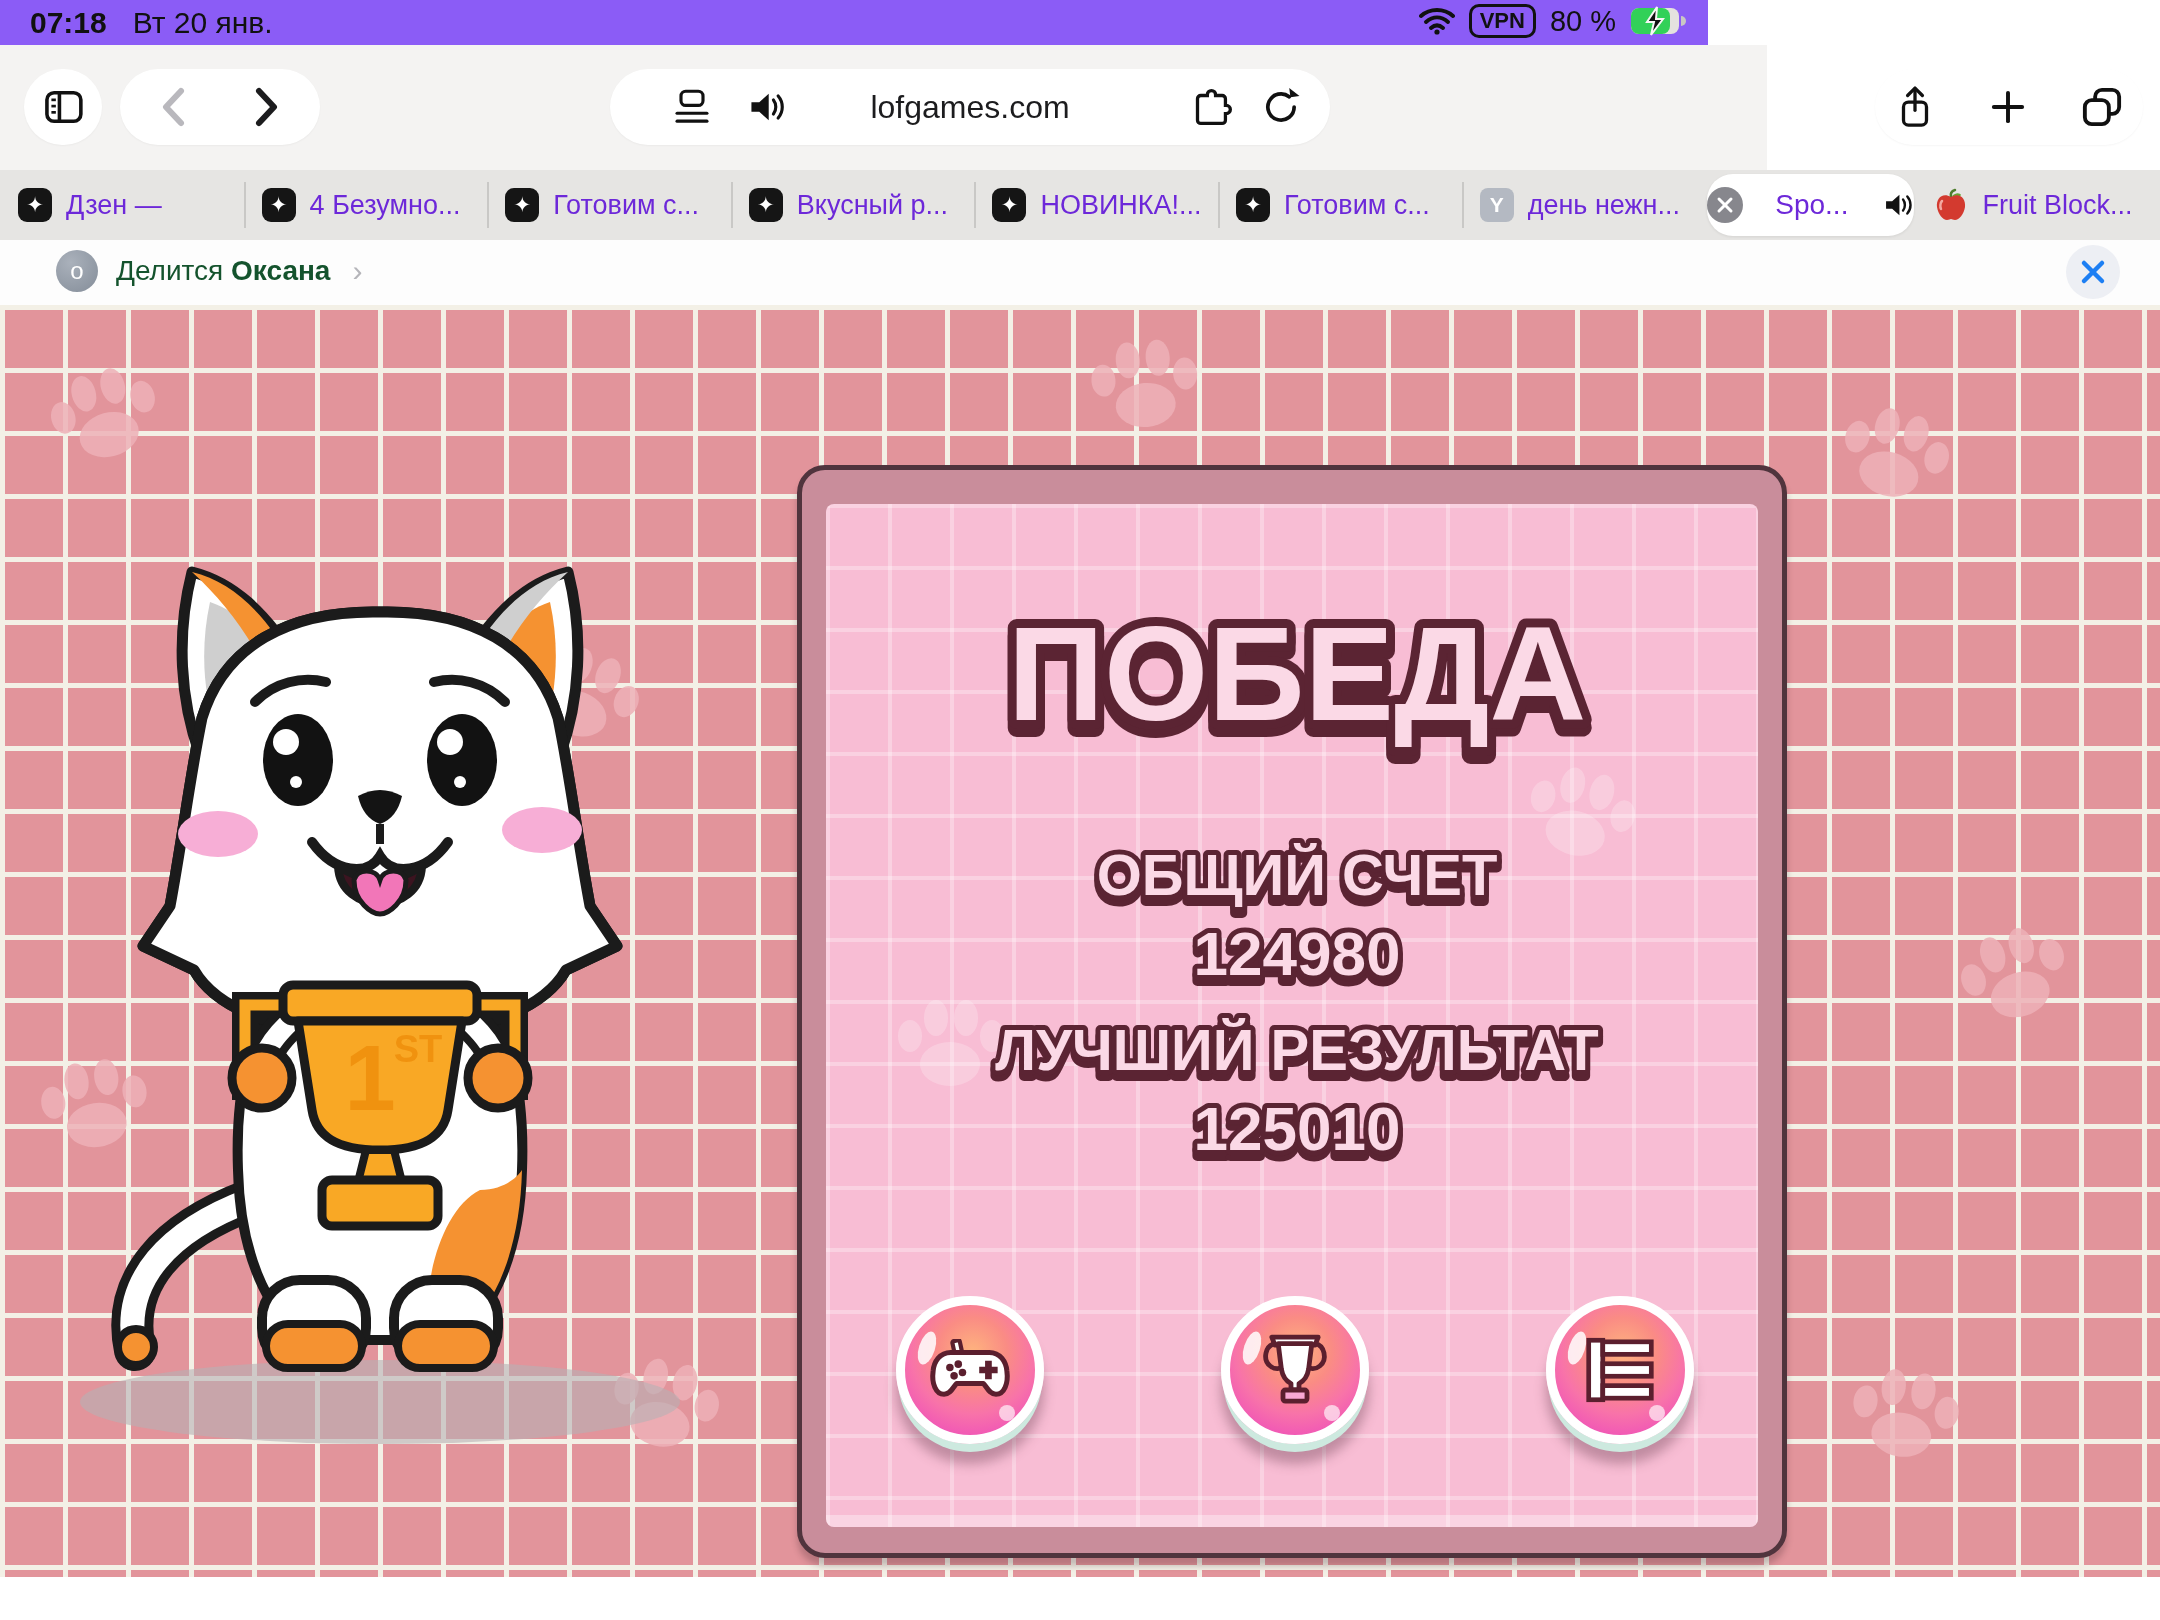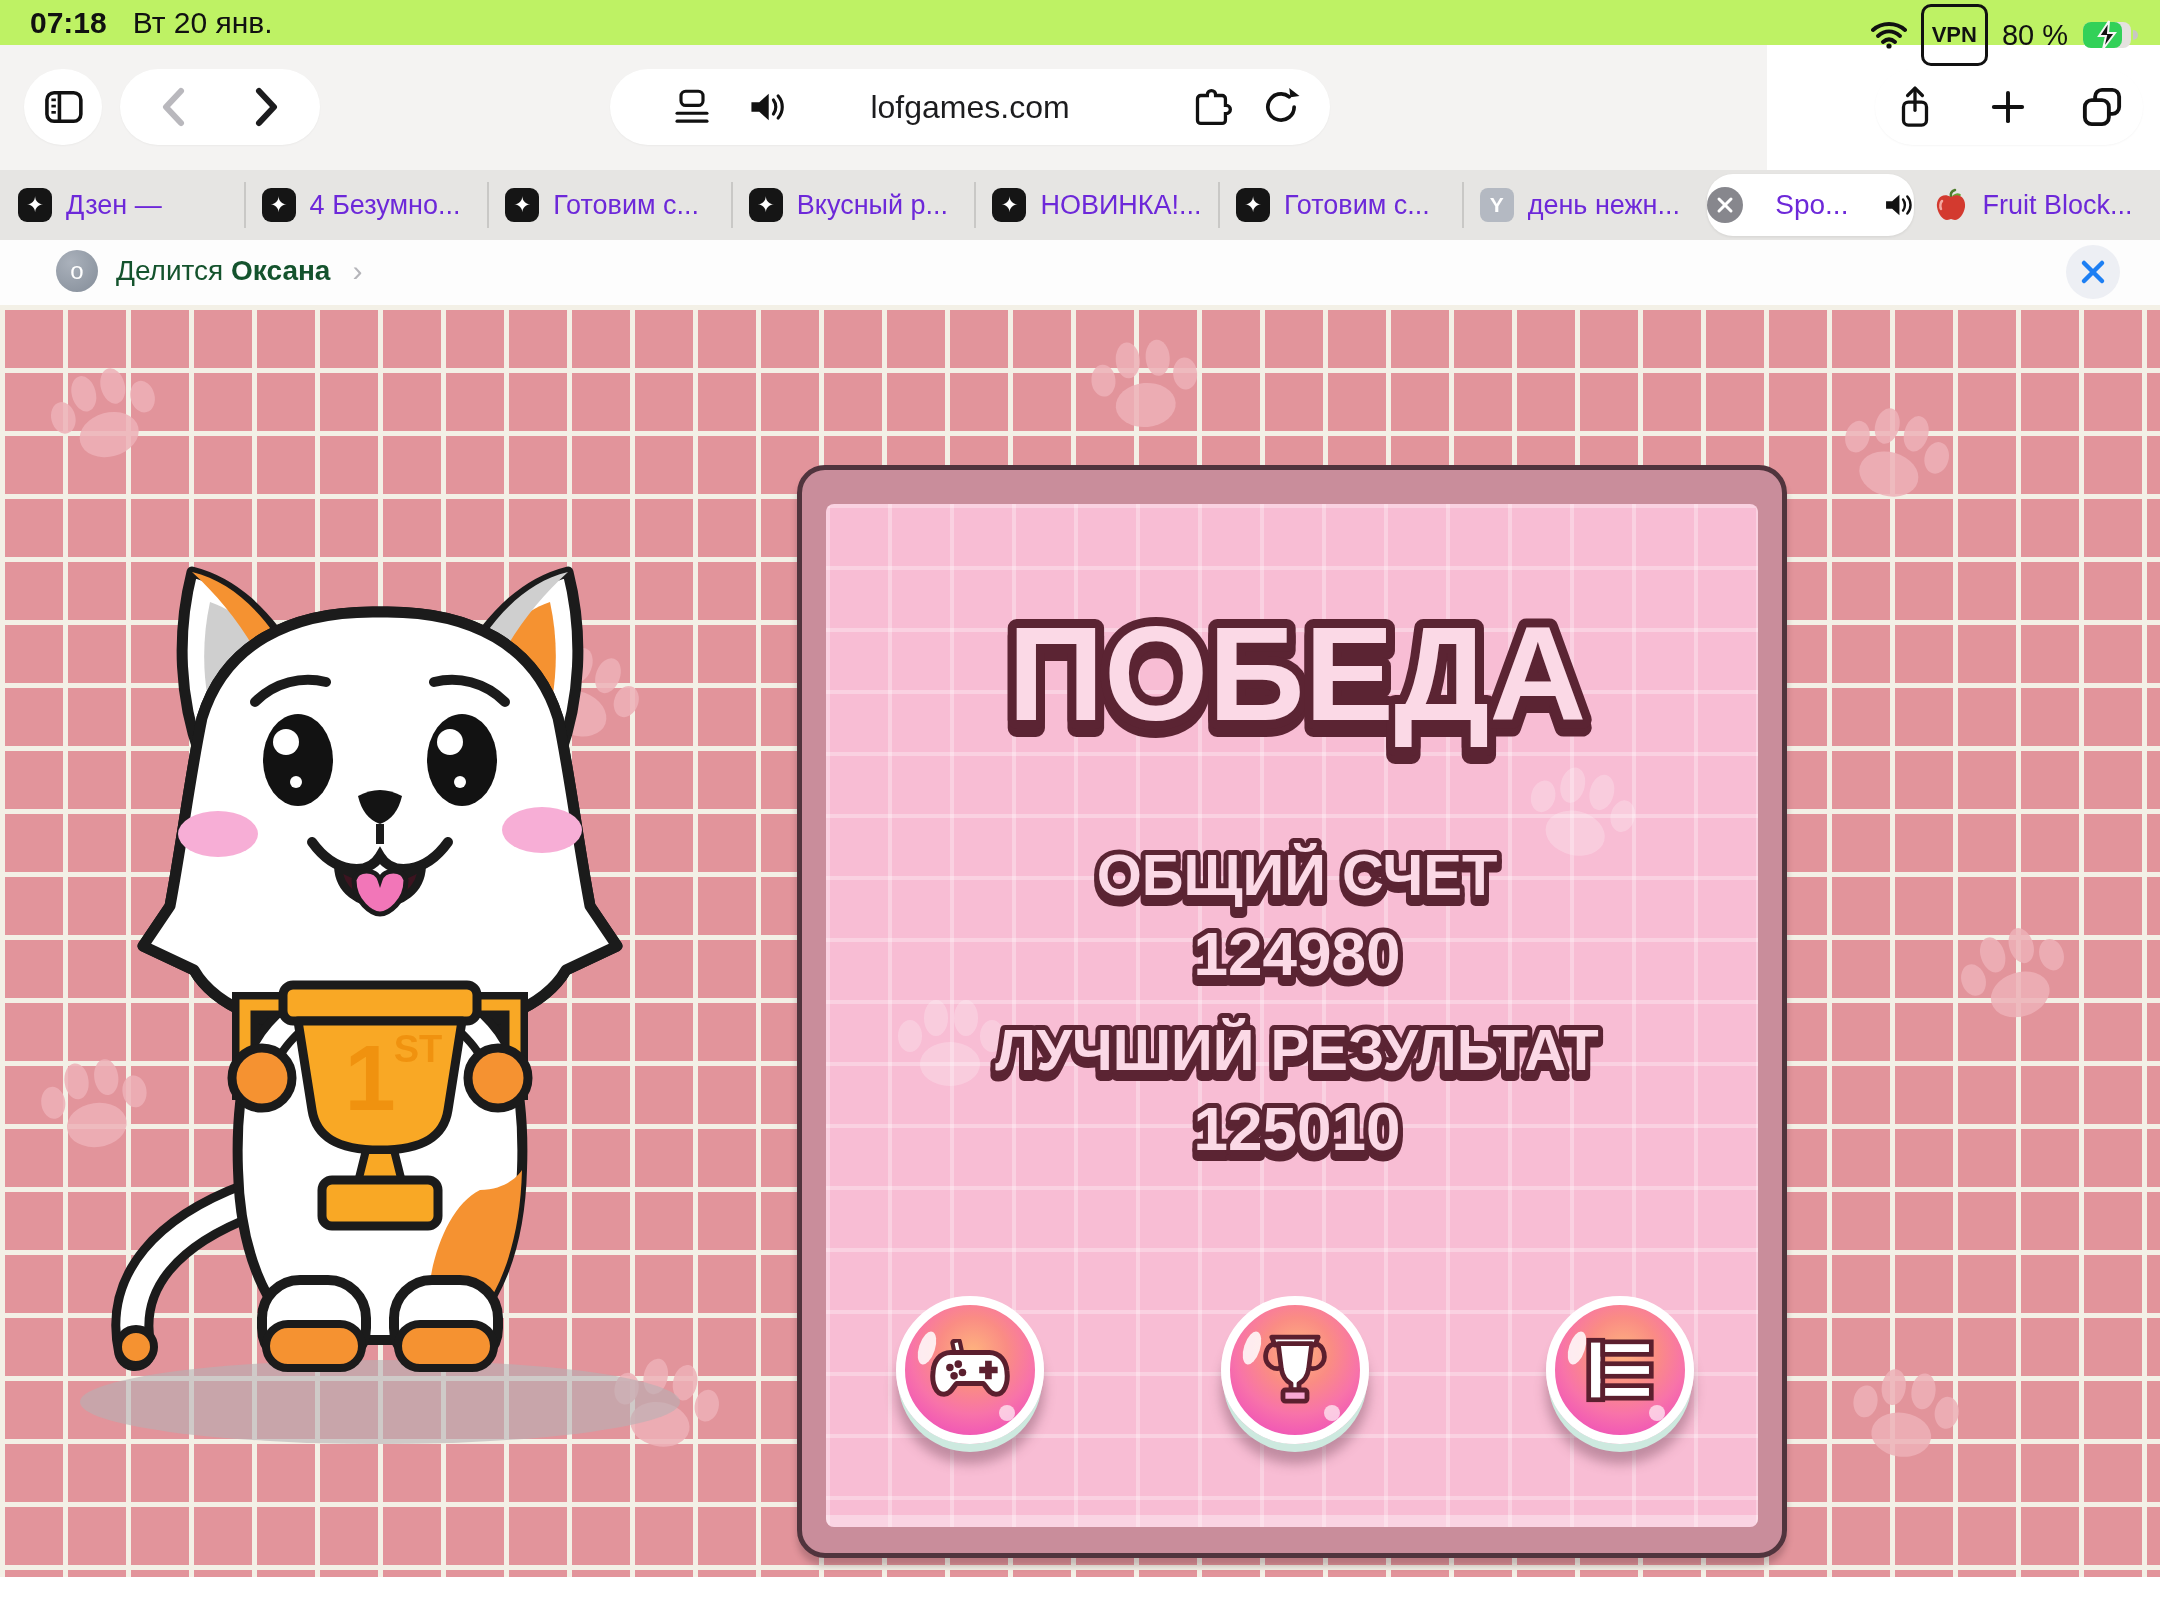--- a/index.html
+++ b/index.html
@@ -8,25 +8,25 @@
     --panel-border:#c98d9b; --panel-fill:#f8bdd4; --panel-grid:rgba(255,255,255,.30);
     --text-outline:#5b2433; --text-fill:#fbd9e6;
     --trophy-gold:#f9a825; --cat-orange:#f59231;
     --chrome-bg:#f4f3f2; --tabbar-bg:#e6e5e3;
   }
   html,body{margin:0;padding:0;}
   body{font-family:"Liberation Sans",sans-serif;background:#fff;}
   .screen{position:relative;width:2160px;height:1620px;overflow:hidden;background:#fff;}
 
   
-  .status-bar{position:absolute;left:0;top:0;width:2160px;height:45px;background:#bef264;text-decoration:underline;}
+  .status-bar{position:absolute;left:0;top:0;width:1708px;height:45px;background:#8b5cf6;text-decoration:underline;}
   .sb-left{position:absolute;left:30px;top:6px;font-size:30px;color:#111;display:flex;gap:26px;}
   .sb-time{font-weight:bold;}
   .sb-right{position:absolute;right:22px;top:4px;display:flex;align-items:center;gap:14px;}
-  .vpn-badge{border:3px solid #111;border-radius:10px;font-size:22px;font-weight:bold;color:#111;padding:14px 8px;line-height:28px;}
+  .vpn-badge{border:3px solid #111;border-radius:10px;font-size:22px;font-weight:bold;color:#111;padding:0 8px;line-height:28px;}
   .sb-pct{font-size:29px;color:#111;}
 
   
   .toolbar{position:absolute;left:0;top:45px;width:1767px;height:125px;background:var(--chrome-bg);}
   .pill{position:absolute;top:24px;height:76px;background:#fff;border-radius:38px;display:flex;align-items:center;justify-content:center;box-shadow:0 1px 2px rgba(0,0,0,.04);}
   .pill-sidebar{left:24px;width:78px;}
   .pill-nav{left:120px;width:200px;gap:52px;}
   .pill-url{left:610px;width:720px;}
   .pill-right{left:1875px;width:268px;gap:48px;}
   .url-inner{position:absolute;left:0;top:0;width:100%;height:100%;display:flex;align-items:center;}

